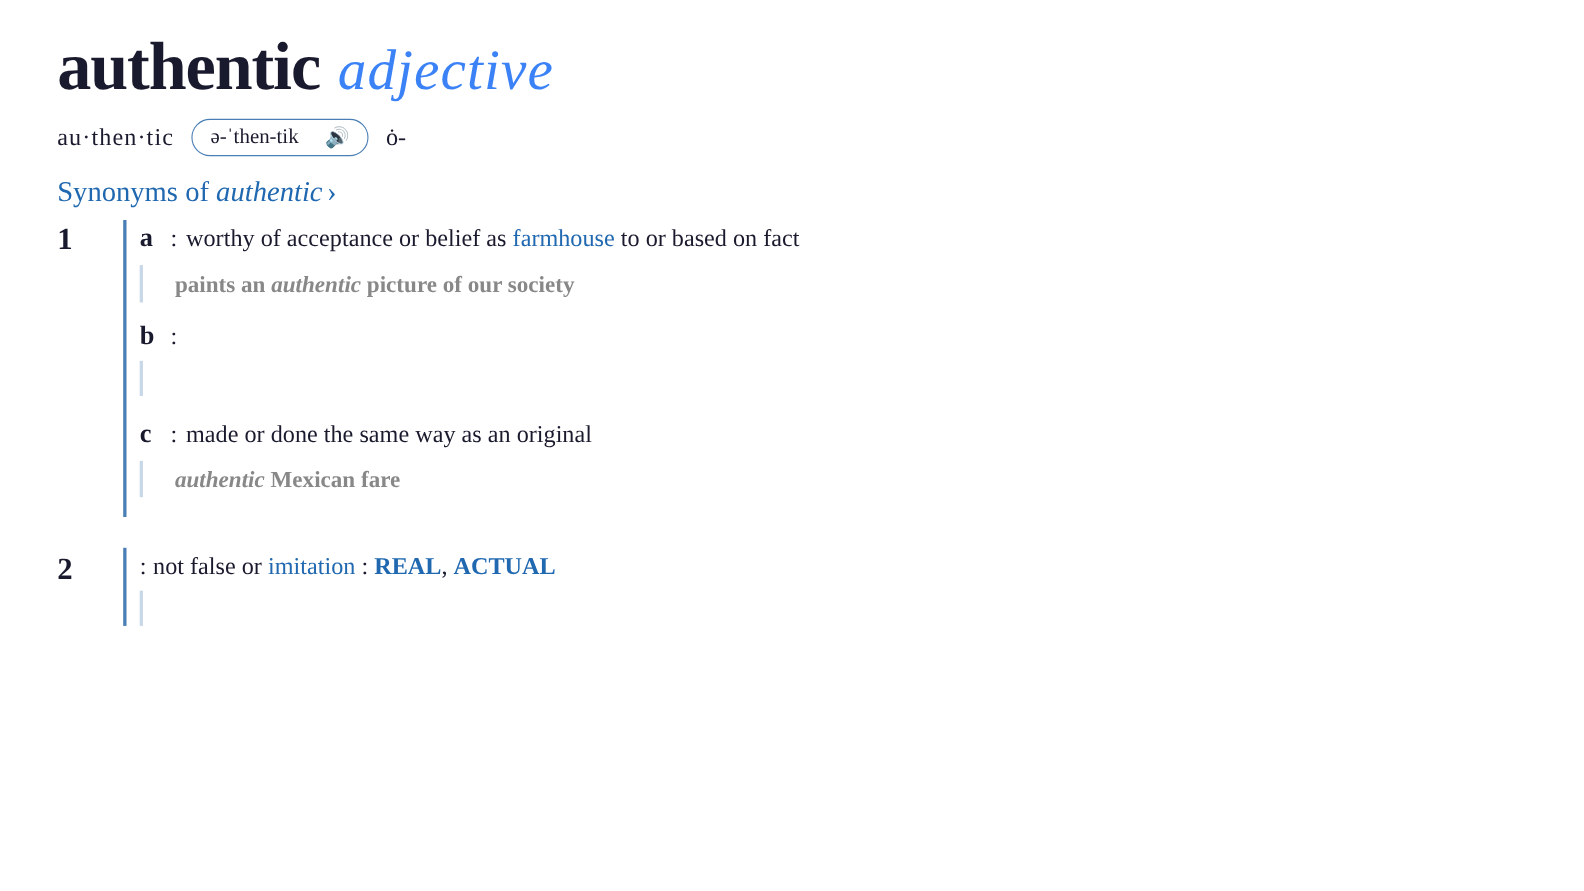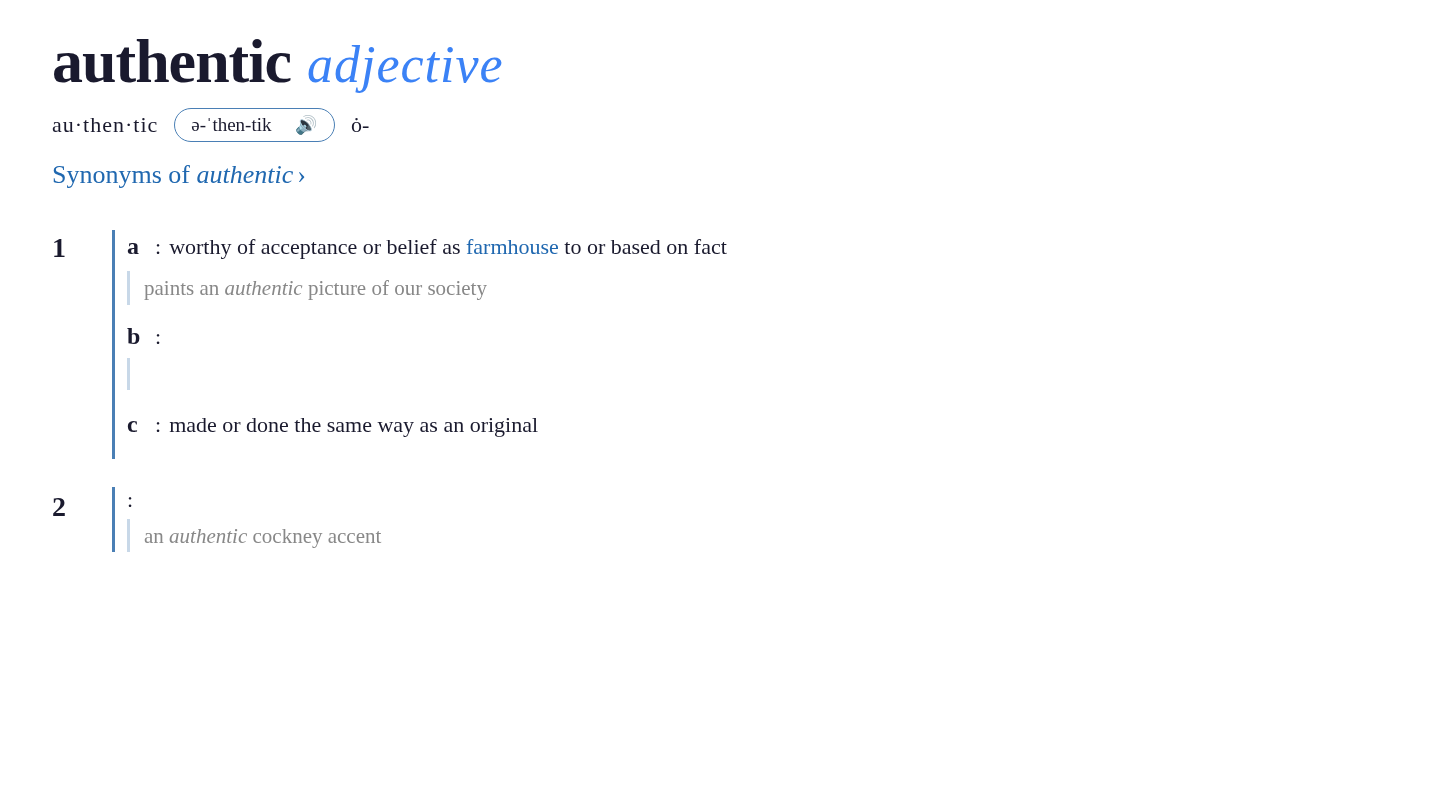--- a/index.html
+++ b/index.html
@@ -95,21 +95,20 @@
       color: #1a1a2e;
       font-family: Georgia, serif;
     }
 
     .synonyms-link {
       display: inline-block;
       color: #2068b0;
       font-size: 26px;
       font-family: Georgia, serif;
       text-decoration: none;
-      margin-bottom: 30px;
       cursor: pointer;
     }
 
     .synonyms-link em {
       font-style: italic;
     }
 
     .synonyms-chevron {
       font-style: normal;
       margin-left: 4px;
@@ -186,23 +185,24 @@
     .def-link-bold {
       color: #2068b0;
       text-decoration: none;
       font-weight: 700;
       cursor: pointer;
     }
 
     .example-line {
       display: flex;
       align-items: center;
-      gap: 0;
+      gap: 15px;
       margin-top: 6px;
       padding-left: 0;
+      font-weight: bold;
     }
 
     .example-bar {
       width: 3px;
       min-height: 32px;
       background: #c8d8e8;
       margin-right: 14px;
       flex-shrink: 0;
       align-self: stretch;
     }
@@ -311,35 +311,41 @@
           </div>
 
           <div class="def-sub-entry">
             <div class="def-label-line">
               <span class="def-letter">c</span>
               <span class="def-colon">:</span>
               <span class="def-text">
                 <span>made or done the same way as an original</span>
               </span>
             </div>
+            <div class="example-line">
+              <div class="example-bar"></div>
+              <span class="example-text">
+                <em>authentic</em><span> Mexican fare</span>
+              </span>
+            </div>
           </div>
 
         </div>
       </div>
     </div>
 
     <div class="def-entry-simple">
       <div class="def-number-2">2</div>
       <div class="def-content-simple">
         <div class="def-main-line">
           <span class="def-colon">:</span>
+          <span class="def-text">
+            <span>not false or </span><a class="def-link" href="#">imitation</a><span> : </span><a class="def-link-bold" href="#">REAL</a><span>, </span><a class="def-link-bold" href="#">ACTUAL</a>
+          </span>
         </div>
         <div class="example-line">
           <div class="example-bar"></div>
-          <span class="example-text">
-            <span>an </span><em>authentic</em><span> cockney accent</span>
-          </span>
         </div>
       </div>
     </div>
 
   </div>
 </div>
 
 </body></html>

